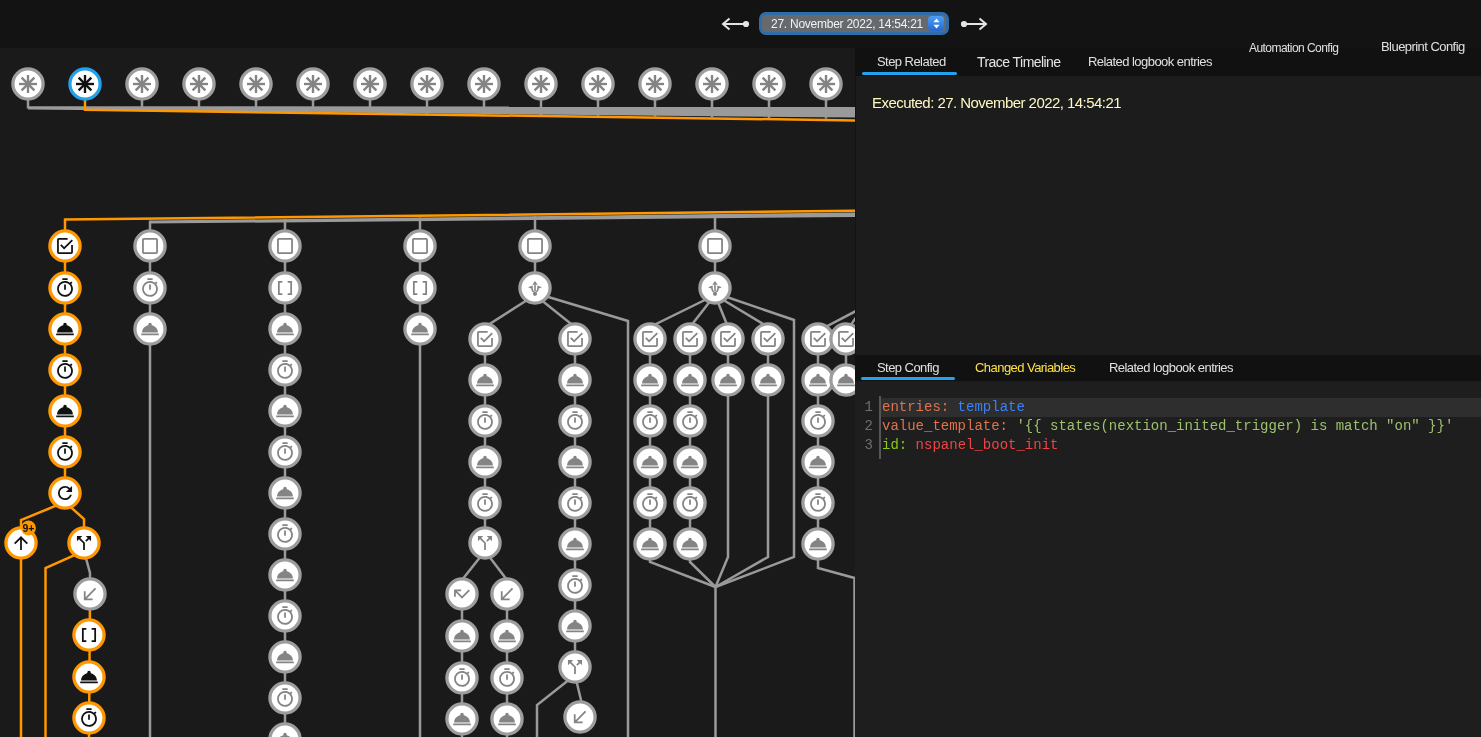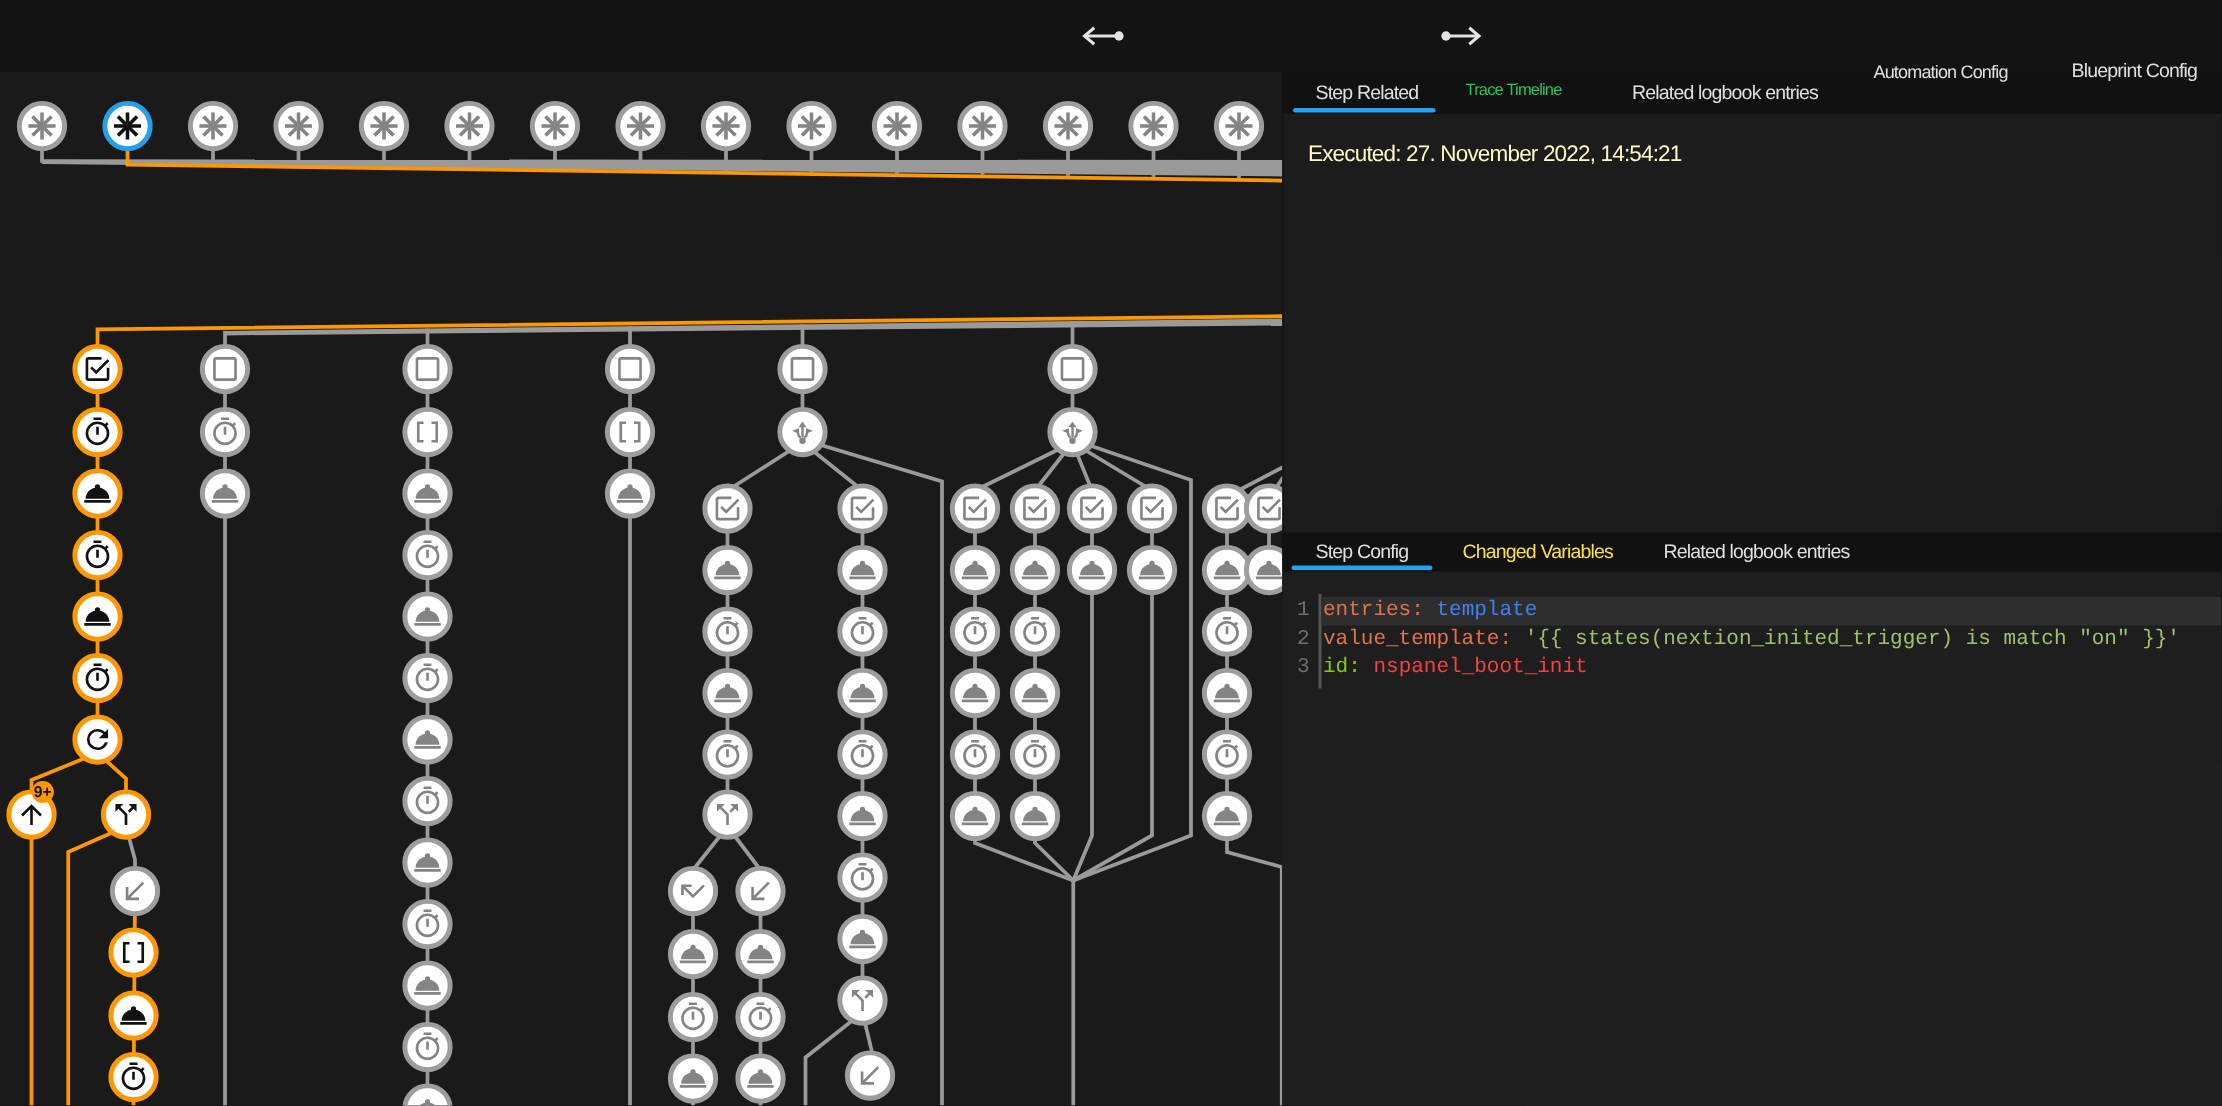--- a/index.html
+++ b/index.html
@@ -551,25 +551,33 @@
 <svg width="300" height="48" viewBox="0 0 300 48" style="position:absolute;left:712px;top:0px">
 <g stroke="#e4e4e4" stroke-width="2" fill="#e4e4e4">
 <line x1="11" y1="24" x2="33" y2="24"></line>
 <path d="M17.5,18.5L11,24L17.5,29.5" fill="none"></path>
 <circle cx="34" cy="24" r="3.1" stroke="none"></circle>
 <line x1="253" y1="24" x2="274" y2="24"></line>
 <path d="M267.5,18.5L274,24L267.5,29.5" fill="none"></path>
 <circle cx="252" cy="24" r="3.1" stroke="none"></circle>
 </g>
 </svg>
+<div style="position:absolute;left:759px;top:12px;width:190px;height:23px;background:#666a6e;border:3px solid #2e6da8;border-radius:7px;box-sizing:border-box;display:flex;align-items:center;">
+<span style="flex:1;text-align:center;font-size:12px;color:#f2f2f2;letter-spacing:-0.25px;padding-left:4px;white-space:nowrap">27. November 2022, 14:54:21</span>
+<span style="width:16px;height:15px;background:linear-gradient(#4d9ef7,#2667cd);border-radius:3.5px;margin-right:2px;display:flex;align-items:center;justify-content:center;">
+<svg width="9" height="11" viewBox="0 0 9 11">
+          <path d="M4.5,0.6L7.6,4.2H1.4Z M4.5,10.4L7.6,6.8H1.4Z" fill="#fff"></path>
+        </svg>
+</span>
+    </div>
 <div style="position:absolute;left:855px;top:48px;width:626px;height:689px;background:#1c1c1c"></div>
     <div style="position:absolute;left:855px;top:48px;width:1px;height:689px;background:#131313"></div>
     <div style="position:absolute;left:855px;top:48px;width:626px;height:28px;background:#111"></div>
     <div style="position:absolute;left:877px;top:54px;color:#e0e0e0;font-size:13px;letter-spacing:-0.55px;white-space:nowrap">Step Related</div>
-    <div style="position:absolute;left:977px;top:54px;color:#22c55e;font-size:11px;letter-spacing:-0.55px;white-space:nowrap">Trace Timeline</div>
+    <div style="position:absolute;left:977px;top:54px;color:#e5e5e5;font-size:14px;letter-spacing:-0.55px;white-space:nowrap">Trace Timeline</div>
     <div style="position:absolute;left:1088px;top:54px;color:#e0e0e0;font-size:13px;letter-spacing:-0.55px;white-space:nowrap">Related logbook entries</div>
     <div style="position:absolute;left:1249px;top:41px;color:#e0e0e0;font-size:12px;letter-spacing:-0.55px;white-space:nowrap">Automation Config</div>
     <div style="position:absolute;left:1381px;top:39px;color:#e0e0e0;font-size:13px;letter-spacing:-0.55px;white-space:nowrap">Blueprint Config</div>
     <div style="position:absolute;left:862px;top:72px;width:95px;height:3px;background:#23a3ee;border-radius:2px"></div>
     <div style="position:absolute;left:872px;top:94px;color:#fef9c3;font-size:15px;letter-spacing:-0.55px">Executed: 27. November 2022, 14:54:21</div>
     <div style="position:absolute;left:855px;top:355px;width:626px;height:26px;background:#111"></div>
     <div style="position:absolute;left:877px;top:360px;color:#e0e0e0;font-size:13px;letter-spacing:-0.55px;white-space:nowrap">Step Config</div>
     <div style="position:absolute;left:975px;top:360px;color:#fde047;font-size:13px;letter-spacing:-0.55px;white-space:nowrap">Changed Variables</div>
     <div style="position:absolute;left:1109px;top:360px;color:#e0e0e0;font-size:13px;letter-spacing:-0.55px;white-space:nowrap">Related logbook entries</div>
     <div style="position:absolute;left:861px;top:377px;width:94px;height:3px;background:#23a3ee;border-radius:2px"></div>

